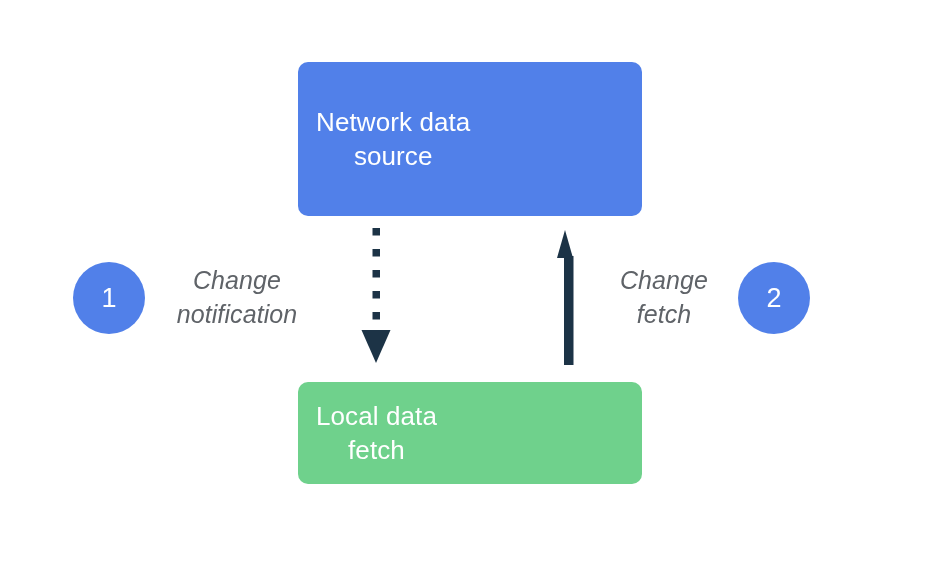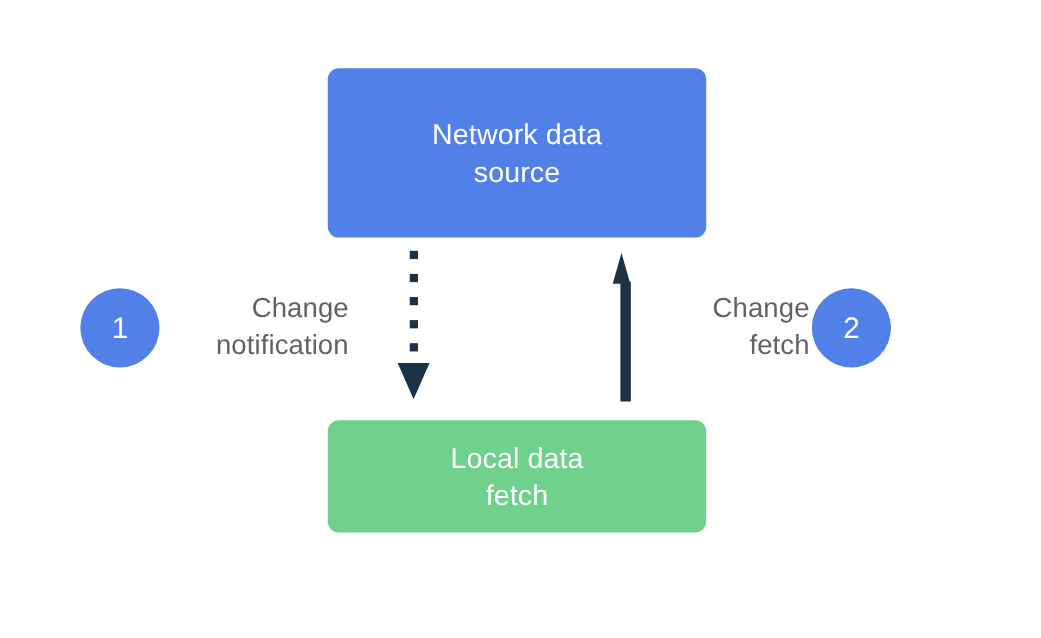--- a/index.html
+++ b/index.html
@@ -20,21 +20,20 @@
     overflow: hidden;
   }
 
   
   .node-box {
     position: absolute;
     box-sizing: border-box;
     border-radius: 10px;
     display: flex;
     align-items: center;
-    justify-content: center;
     text-align: center;
     color: #ffffff;
     font-size: 26px;
     line-height: 1.32;
     font-weight: 400;
     letter-spacing: 0.1px;
     white-space: pre-line;
     padding: 0 18px;
   }
   #network-box {
@@ -66,23 +65,24 @@
   }
   #step-circle-1 { left: 73px;  top: 262px; }
   #step-circle-2 { left: 738px; top: 262px; }
 
   
   .edge-caption {
     position: absolute;
     color: #5f6368;
     font-size: 25px;
     line-height: 1.34;
-    text-align: right;
+    text-align: center;
     white-space: pre-line;
     letter-spacing: 0.1px;
+    font-style: italic;
   }
   #caption-change-notification {
     left: 157px;
     top: 264px;
     width: 160px;
   }
   #caption-change-fetch {
     left: 592px;
     top: 264px;
     width: 144px;

